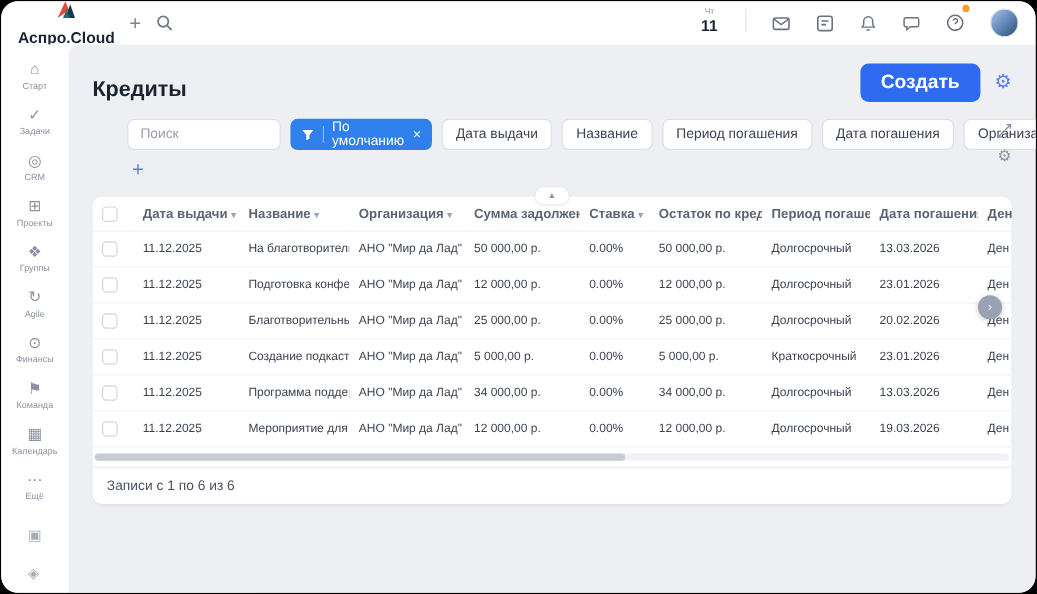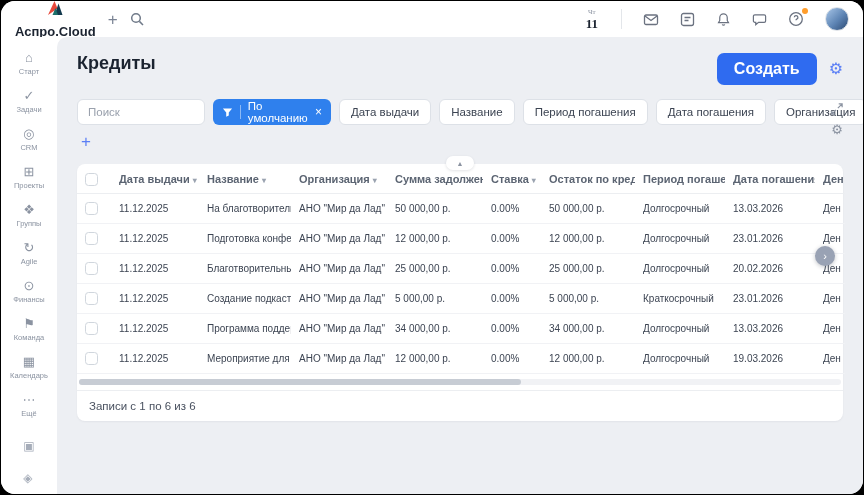--- a/index.html
+++ b/index.html
@@ -4,48 +4,48 @@
 <style>
   * { margin:0; padding:0; box-sizing:border-box; }
   html,body { width:864px; height:495px; background:#000; font-family:"Liberation Sans", sans-serif; overflow:hidden; }
   .window { position:absolute; left:1px; top:1px; right:1px; bottom:1px; background:#fff; border-radius:14px; overflow:hidden; }
 
   
   .topbar { height:36px; background:#fff; display:flex; align-items:center; padding:0 14px; gap:12px; }
   .brand { display:flex; align-items:center; gap:7px;flex-direction:column; }
   .brand-name { font-size:13px; font-weight:700; color:#1b2330; }
   .tb-btn { background:none; border:none; color:#7a8394; font-size:17px; line-height:1; cursor:pointer; display:flex; align-items:center; }
-  .tb-right { margin-left:auto; display:flex; align-items:center; gap:21px;font-family:Liberation Serif, serif; }
+  .tb-right { margin-left:auto; display:flex; gap:21px; }
   .date-block { text-align:center; line-height:1; margin-right:2px; }
   .date-wd { font-size:7px; color:#8b93a1; display:block; }
   .date-day { font-size:13px; font-weight:700; color:#1b2330; display:block; margin-top:1px; }
   .tb-divider { width:1px; height:20px; background:#e3e6ea; }
   .tb-icon { position:relative; display:flex; align-items:center; cursor:pointer; }
   .badge { position:absolute; top:-3px; right:-4px; width:6px; height:6px; border-radius:50%; background:#ff9d2b; }
   .avatar { width:24px; height:24px; border-radius:50%; background:linear-gradient(135deg,#a8c6e8 0%,#5d84b4 55%,#2c4a73 100%); border:1px solid #dfe3e8; cursor:pointer; }
 
   
   .sidebar { position:absolute; left:0; top:36px; width:56px; bottom:0; background:#fff; display:flex; flex-direction:column; align-items:center; padding-top:8px; z-index:2; }
   .side-item { width:100%; padding:6px 0 7px; display:flex; flex-direction:column; align-items:center; gap:2px; color:#8b93a1; cursor:pointer; }
   .side-glyph { font-size:13px; line-height:14px; }
   .side-label { font-size:7.5px; }
   .side-bottom { margin-top:14px; display:flex; flex-direction:column; gap:18px; color:#a6adb9; }
   .side-bottom span { font-size:12px; cursor:pointer; }
 
   
   .main { position:absolute; left:56px; top:36px; right:0; bottom:0; background:#edeff3; border-top-left-radius:10px; padding:16px 20px 0; }
-  .page-head { display:flex; align-items:flex-start; }
+  .page-head { display:flex; align-items:flex-end; }
   .page-title { font-size:18px; font-weight:700; color:#1b2330; }
   .head-right { margin-left:auto; display:flex; align-items:center; gap:12px; }
   .create-btn { background:#2f6bf0; color:#fff; border:none; border-radius:7px; font-size:16px; font-weight:600; padding:7px 17px; cursor:pointer; font-family:"Liberation Sans", sans-serif; }
   .gear-blue { color:#5b7ff5; font-size:16px; cursor:pointer; line-height:1; }
 
   
   .filters { margin-top:14px; position:relative; padding-right:40px; }
-  .filter-row { display:flex; align-items:center; gap:8px; }
+  .filter-row { display:flex; align-items:center; gap:8px;margin-left:29px; }
   .filter-row + .filter-row { margin-top:8px; }
   .search-input { width:128px; height:26px; border:1px solid #dde1e7; border-radius:6px; background:#fff; padding:0 10px; font-size:11.5px; color:#333; font-family:"Liberation Sans", sans-serif; outline:none; }
   .search-input::placeholder { color:#9aa1ad; }
   .chip-active { display:flex; align-items:center; gap:7px; background:#2f80ed; color:#fff; height:26px; border-radius:6px; padding:0 9px; font-size:11.5px; cursor:pointer; }
   .chip-sep { width:1px; height:14px; background:rgba(255,255,255,.45); }
   .chip-x { font-size:12px; cursor:pointer; line-height:1; }
   .chip { display:flex; align-items:center; background:#fff; border:1px solid #dde1e7; color:#3c4452; height:26px; border-radius:6px; padding:0 11px; font-size:11.5px; cursor:pointer; white-space:nowrap; }
   .add-filter { background:none; border:none; color:#5b7ff5; font-size:17px; cursor:pointer; padding:0 4px; line-height:1; }
   .filters-icons { position:absolute; right:0; top:4px; display:flex; flex-direction:column; align-items:flex-end; gap:8px; color:#8b93a1; }
   .gear-gray { font-size:13px; cursor:pointer; line-height:1; }

